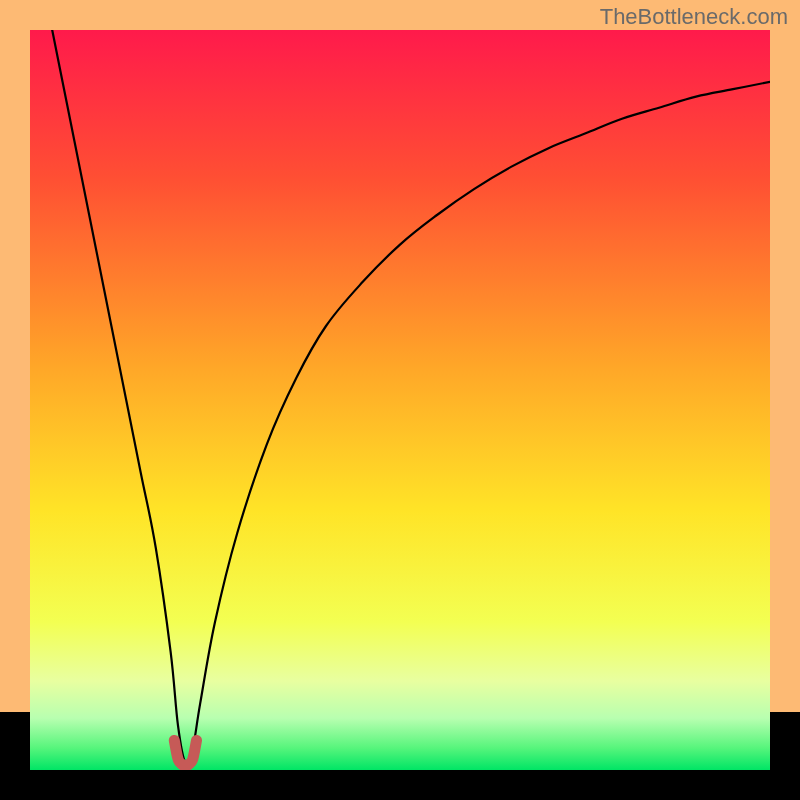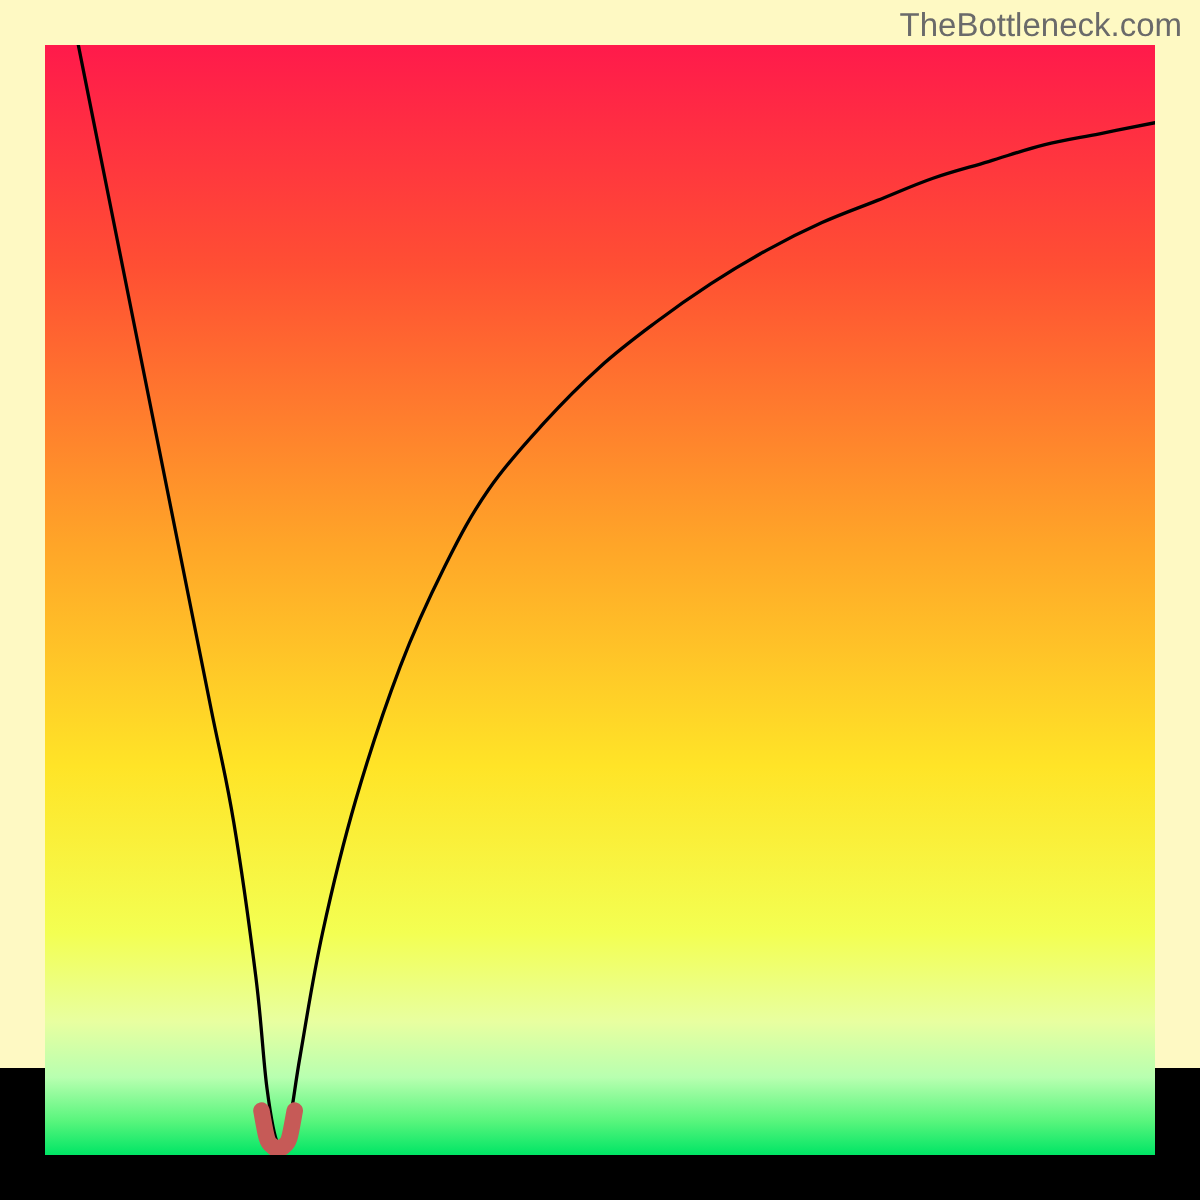--- a/index.html
+++ b/index.html
@@ -10,21 +10,21 @@
     background: #000;
     font-family: Arial, Helvetica, sans-serif;
     overflow: hidden;
   }
   .frame {
     position: absolute;
     left: 0;
     top: 0;
     width: 800px;
     height: 712px;
-    background: #fef9c3;
+    background: #fdba74;
     text-align: center;
   }
   .watermark {
     position: absolute;
     top: 4px;
     right: 12px;
     color: #6a6a6a;
     font-size: 22px;
     font-weight: 500;
     user-select: none;

